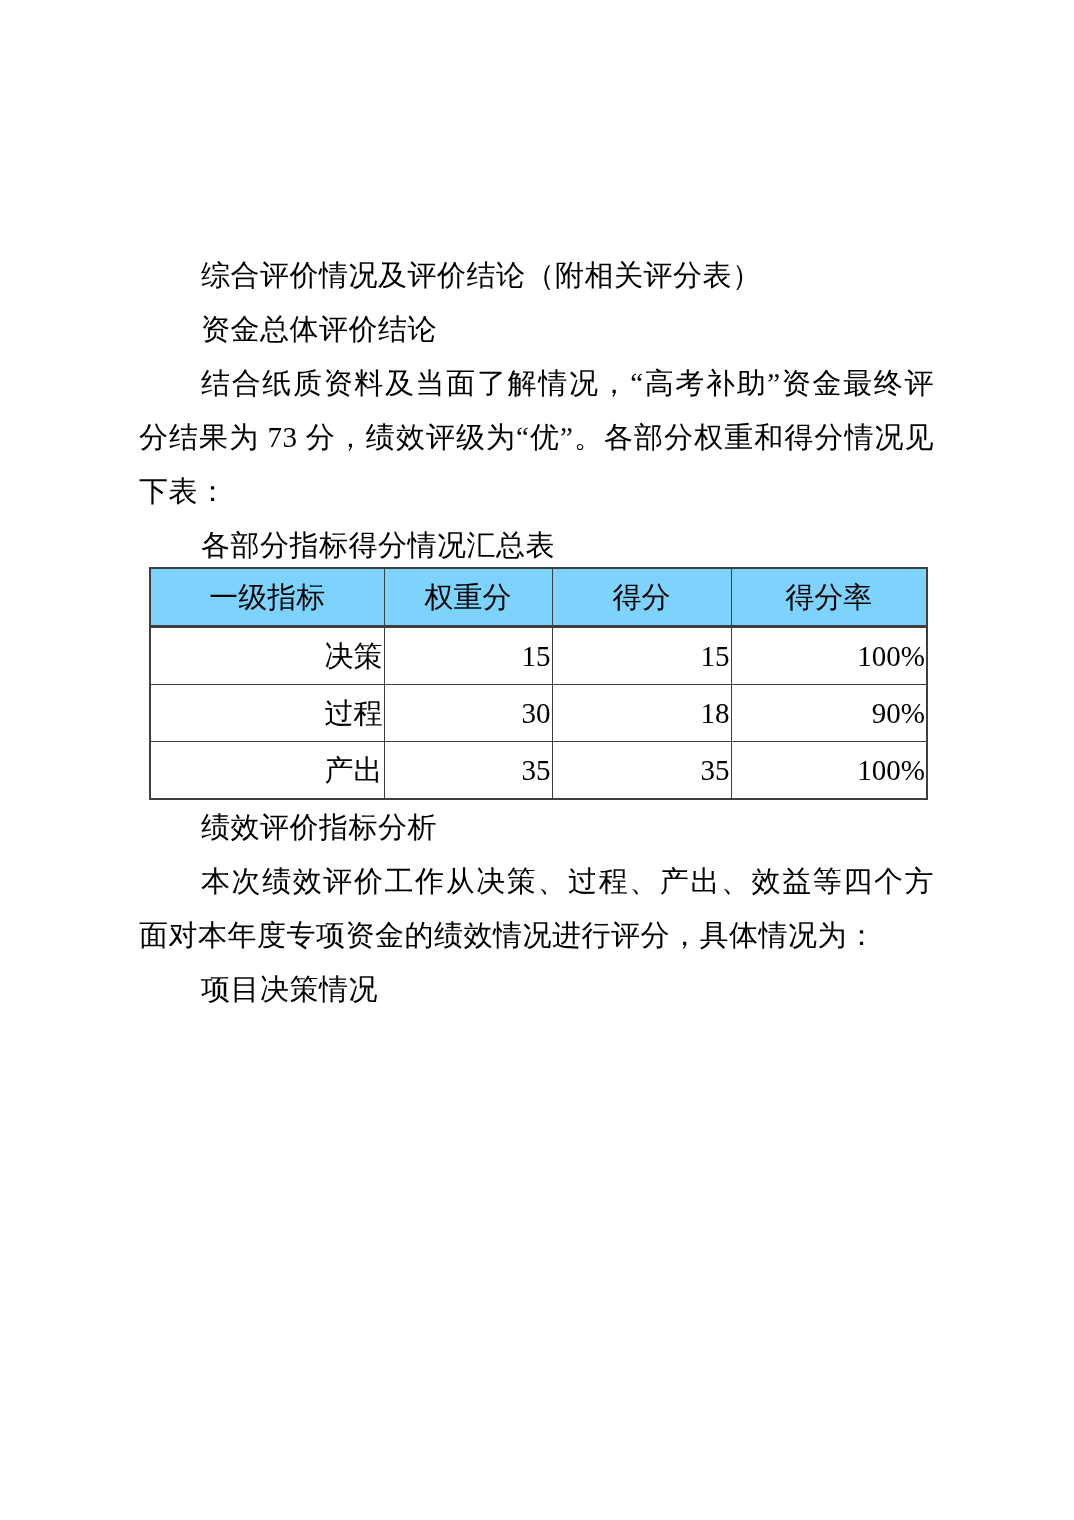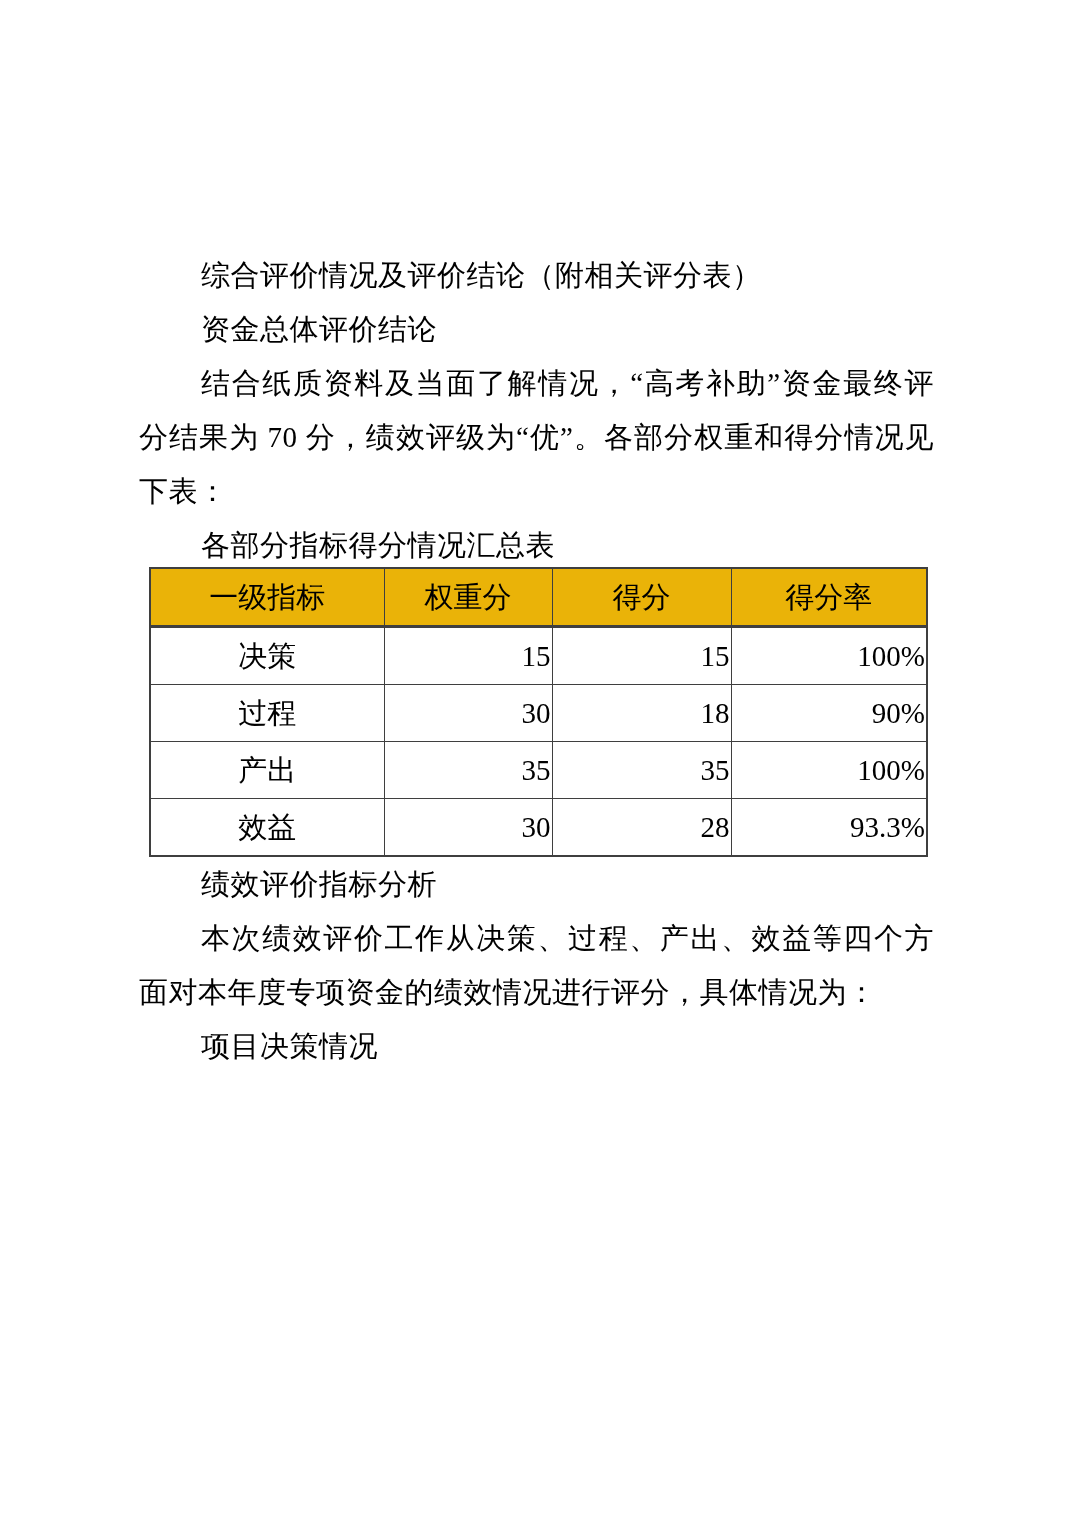--- a/index.html
+++ b/index.html
@@ -30,51 +30,51 @@
   }
   table.score {
     border-collapse: collapse;
     table-layout: fixed;
     width: 777px;
     margin: -5px 0 0 10px;
     border: 2px solid #3f3f3f;
     font-size: 29px;
   }
   table.score th {
-    background: #eab308;
+    background: #7dd3fc;
     font-weight: normal;
     height: 50px;
     border: 1.5px solid #3f3f3f;
     border-bottom: 3px solid #3f3f3f;
     text-align: center;
     vertical-align: middle;
   }
   table.score td {
     height: 54px;
     border: 1.5px solid #3f3f3f;
     text-align: right;
     vertical-align: middle;
   }
   table.score td.c0 {
-    text-align: center;
+    text-align: right;
   }
   .after-table {
     margin-top: 51px;
   }
 </style>
 </head>
 <body>
 
 <div class="page">
 
   <p class="line">综合评价情况及评价结论（附相关评分表）</p>
 
   <p class="line">资金总体评价结论</p>
 
-  <p class="line">结合纸质资料及当面了解情况，“高考补助”资金最终评分结果为 70 分，绩效评级为“优”。各部分权重和得分情况见下表：</p>
+  <p class="line">结合纸质资料及当面了解情况，“高考补助”资金最终评分结果为 73 分，绩效评级为“优”。各部分权重和得分情况见下表：</p>
 
   <p class="line">各部分指标得分情况汇总表</p>
 
   <table class="score">
     <colgroup>
       <col style="width:234px">
       <col style="width:168px">
       <col style="width:179px">
       <col style="width:196px">
     </colgroup>
@@ -98,26 +98,20 @@
         <td>30</td>
         <td>18</td>
         <td>90%</td>
       </tr>
       <tr>
         <td class="c0">产出</td>
         <td>35</td>
         <td>35</td>
         <td>100%</td>
       </tr>
-      <tr>
-        <td class="c0">效益</td>
-        <td>30</td>
-        <td>28</td>
-        <td>93.3%</td>
-      </tr>
     </tbody>
   </table>
 
 
   <p class="line">绩效评价指标分析</p>
 
   <p class="line">本次绩效评价工作从决策、过程、产出、效益等四个方面对本年度专项资金的绩效情况进行评分，具体情况为：</p>
 
   <p class="line">项目决策情况</p>
 

